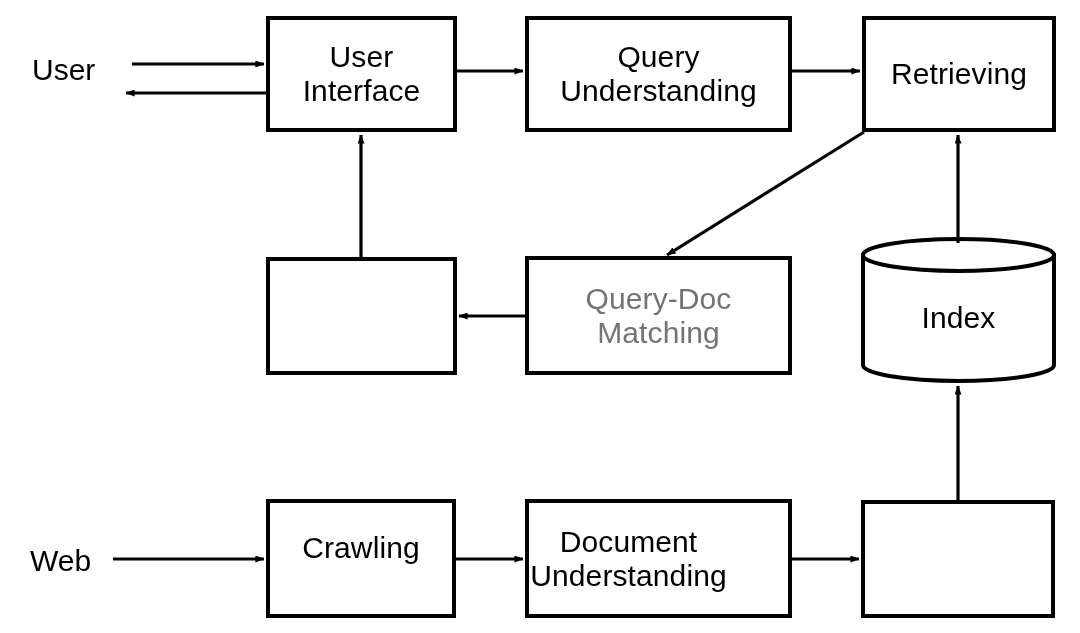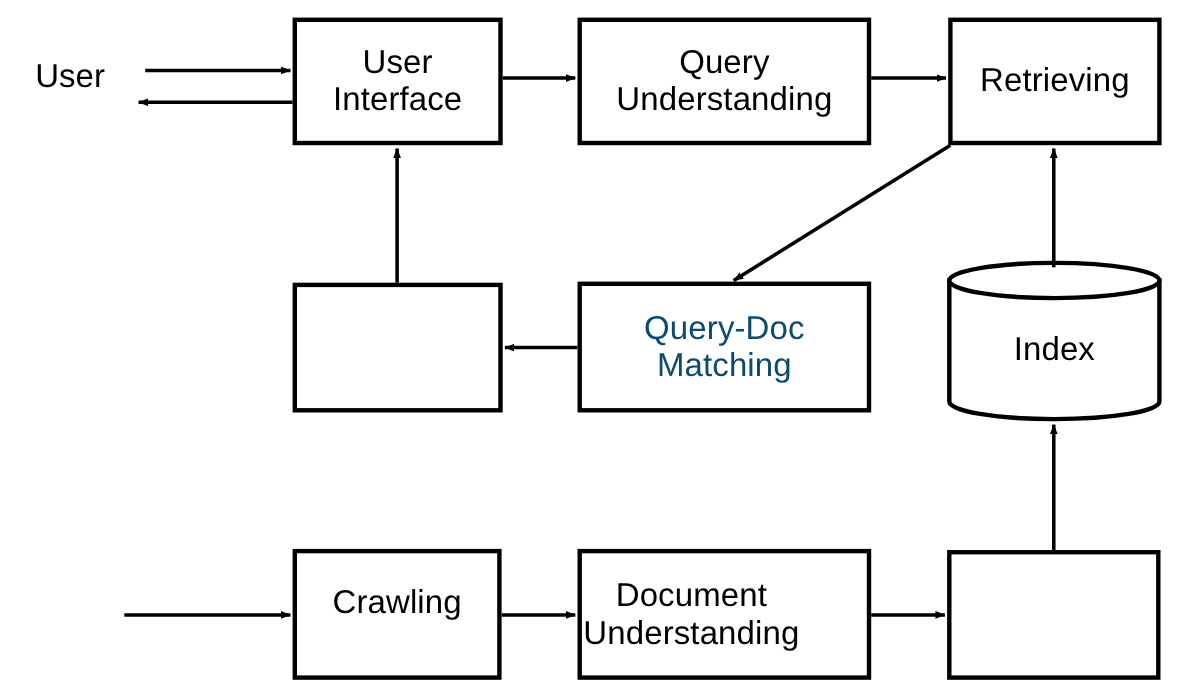--- a/index.html
+++ b/index.html
@@ -35,21 +35,21 @@
     justify-content: center;
     text-align: center;
     line-height: 1.12;
     color: #000000;
     font-size: 30px;
     letter-spacing: 0.1px;
     white-space: pre-line;
     background: transparent;
   }
   .node.red-text {
-    color: #0c4a6e;
+    color: #737373;
   }
   .free-label {
     position: absolute;
     color: #000000;
     font-size: 30px;
     line-height: 1.1;
     white-space: nowrap;
     display: flex;
     align-items: center;
   }
@@ -135,14 +135,15 @@
   <div class="node" style="left:863px; top:255px; width:191px; height:125px;">Index</div>
 
   <div class="node" style="left:268px; top:490px; width:186px; height:115px;">Crawling</div>
 
   <div class="node" style="left:497px; top:501px; width:263px; height:115px;">Document
 Understanding</div>
 
 
   <div class="free-label" style="left:32px; top:50px; width:90px; height:38px;">User</div>
 
+  <div class="free-label" style="left:30px; top:541px; width:90px; height:38px;">Web</div>
 
 </div>
 
 </body></html>

